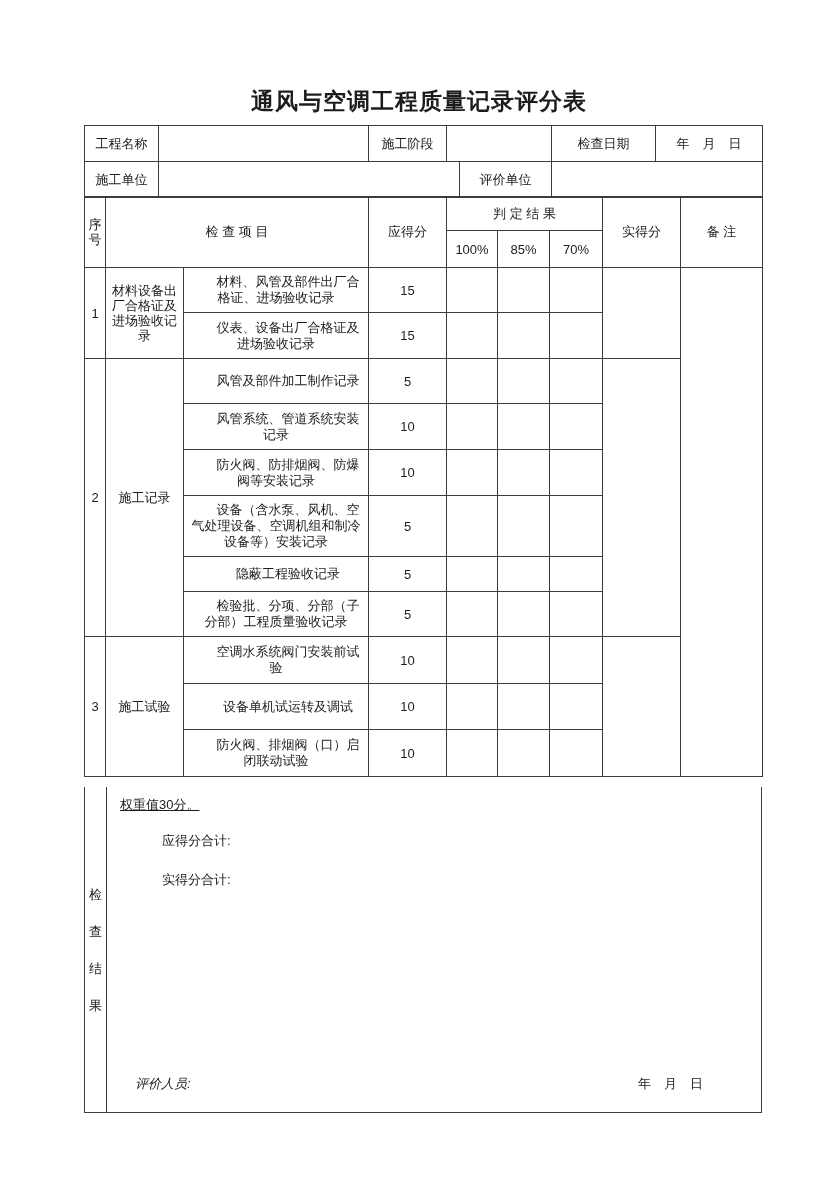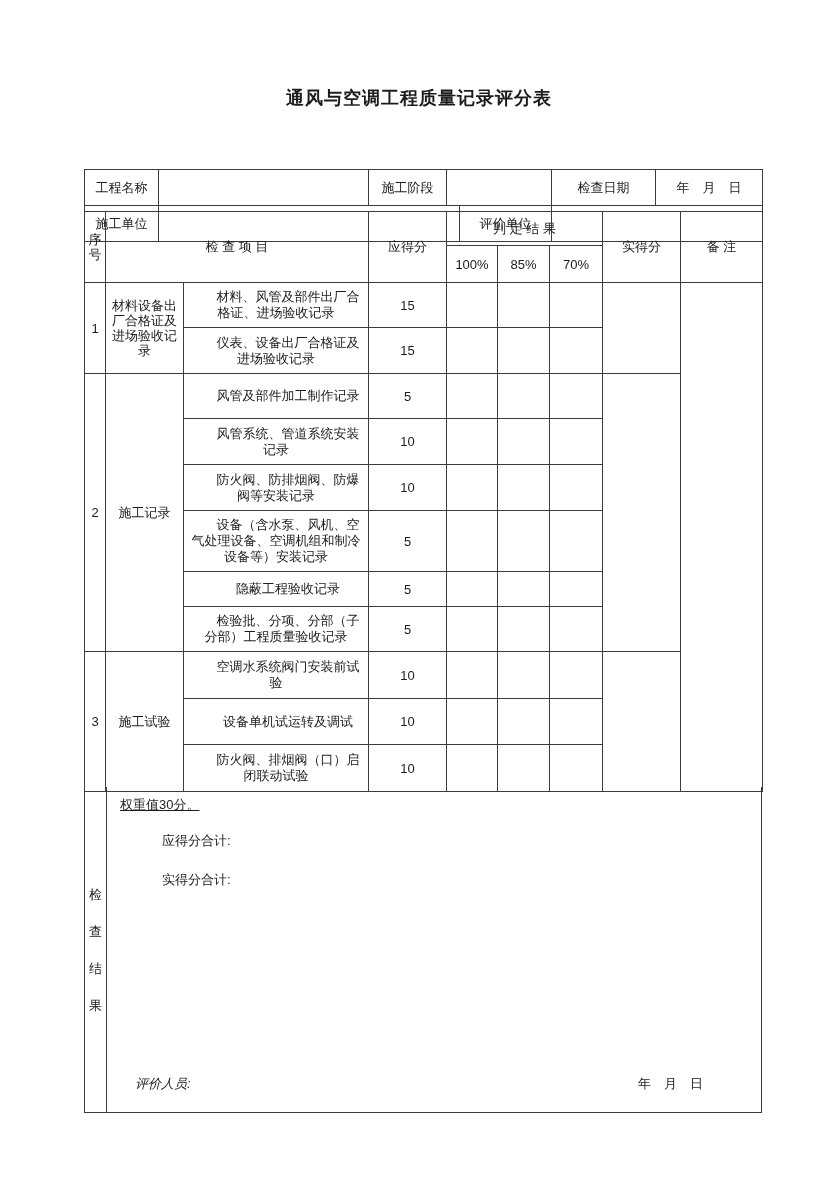--- a/index.html
+++ b/index.html
@@ -7,33 +7,33 @@
   .page {
     position:relative;
     width:838px; height:1186px;
     background:#ffffff;
     color:#1c1c1c;
     font-family:"Liberation Sans","DejaVu Sans",sans-serif;
   }
   .title {
     position:absolute; left:0; top:86px; width:100%;
     text-align:center;
-    font-size:18px; font-weight:bold; letter-spacing:1px;
+    font-size:23px; font-weight:bold; letter-spacing:1px;
   }
   table { border-collapse:collapse; table-layout:fixed; }
   td, th {
     border:1px solid #3c3c3c;
     font-size:13px; font-weight:normal;
     text-align:center; vertical-align:middle;
     overflow:hidden;
     word-break:break-all;
   }
-  .info-table { position:absolute; left:84px; top:125px; width:678px;margin-top:44px; }
+  .info-table { position:absolute; left:84px; top:125px; width:678px; }
   .info-table td { height:36px; }
-  .score-table { position:absolute; left:84px; top:211px; width:678px; }
+  .score-table { position:absolute; left:84px; top:196px; width:678px; }
   .score-table .hdrA th { height:34px; }
   .score-table .hdrB th { height:37px;margin-top:20px; }
   td.item {
     text-align:center; padding:2px 4px;
     text-indent:24px; line-height:16px;
   }
   td.cat { line-height:15px; padding:0 2px; }
   td.no { line-height:15px; }
   th.no-h { line-height:15px; padding:0 2px; }
   .result-block {

